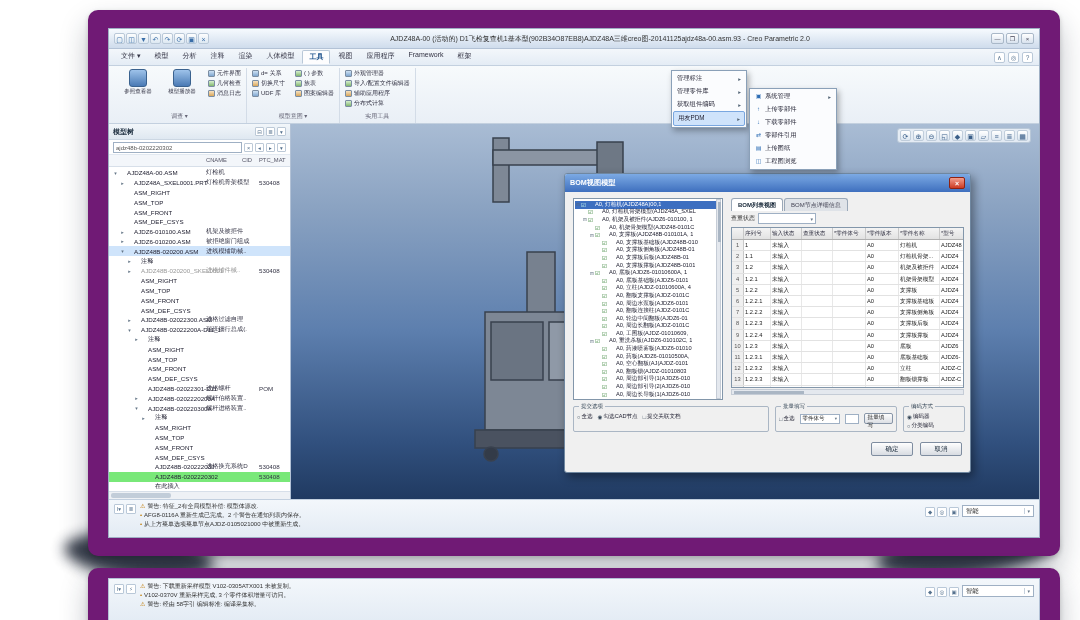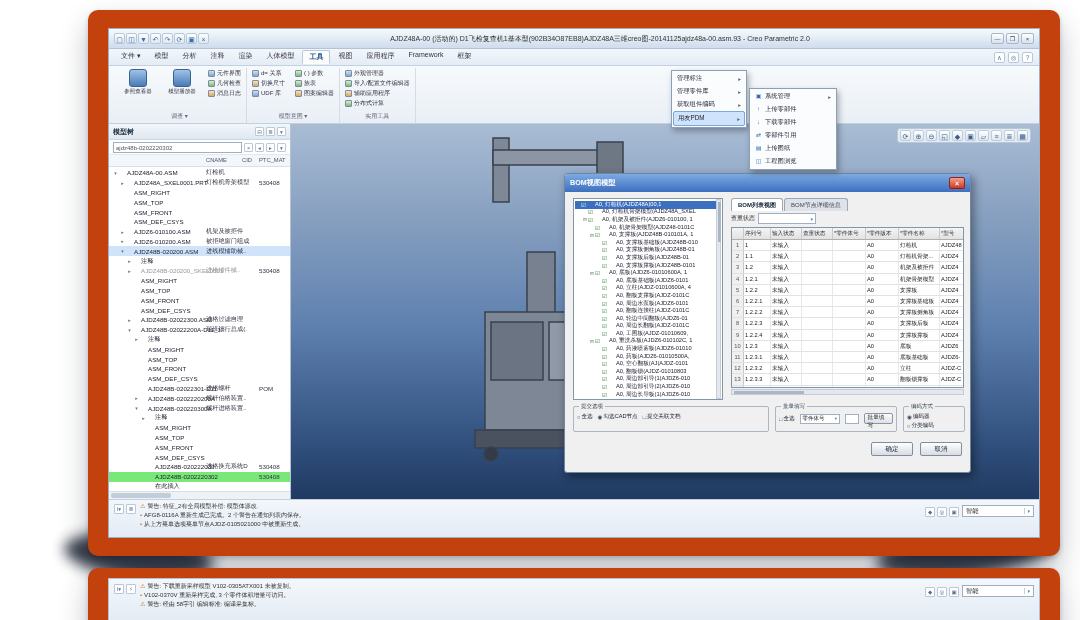--- a/index.html
+++ b/index.html
@@ -1,21 +1,21 @@
 <!DOCTYPE html>
 <html><head>
 <meta charset="utf-8">
 <style>
 *{margin:0;padding:0;box-sizing:border-box}
 html,body{width:1080px;height:620px;background:#ffffff;overflow:hidden;
   font-family:"Liberation Sans","DejaVu Sans",sans-serif;color:#222}
 .curl{position:absolute;height:44px;background:#131a29;opacity:.85;border-radius:50%;filter:blur(7px);z-index:1}
 #curl-l{left:64px;top:534px;width:150px;transform:rotate(6deg)}
 #curl-r{left:876px;top:532px;width:175px;transform:rotate(-6deg)}
-.card{position:absolute;background:#c2410c;border-radius:10px;z-index:2;
+.card{position:absolute;background:#701a75;border-radius:10px;z-index:2;
   box-shadow:0 2px 5px rgba(0,0,0,.18),0 14px 28px rgba(25,35,55,.28)}
 #card1{left:88px;top:10px;width:972px;height:546px;padding:18px 20px}
 #card2{left:88px;top:568px;width:972px;height:80px;padding:10px 20px}
 
 .app{position:relative;width:100%;height:100%;border:1px solid #9fb0c4;background:#eef2f7;
   display:flex;flex-direction:column;font-size:7px}
 .titlebar{height:20px;background:linear-gradient(#f6fafe,#cfdcec);border-bottom:1px solid #b3c2d6;
   display:flex;align-items:center;padding:0 5px;gap:1px;flex:0 0 auto}
 .qat{display:flex;gap:1px}
 .qat-btn{width:11px;height:11px;font-size:7px;line-height:11px;text-align:center;color:#3a6ea8;

